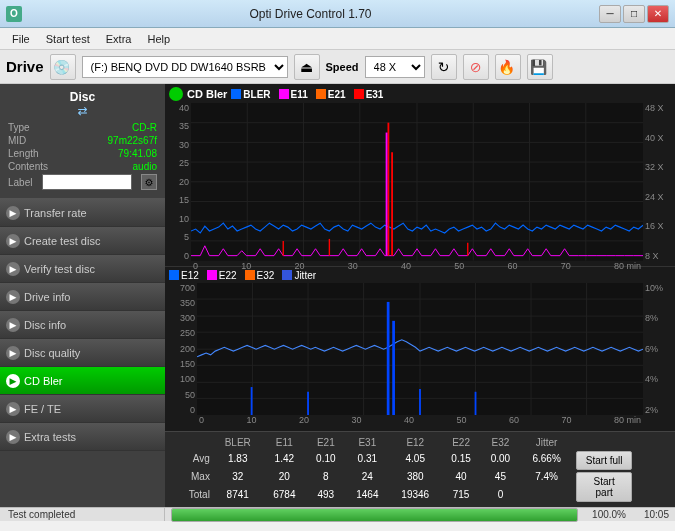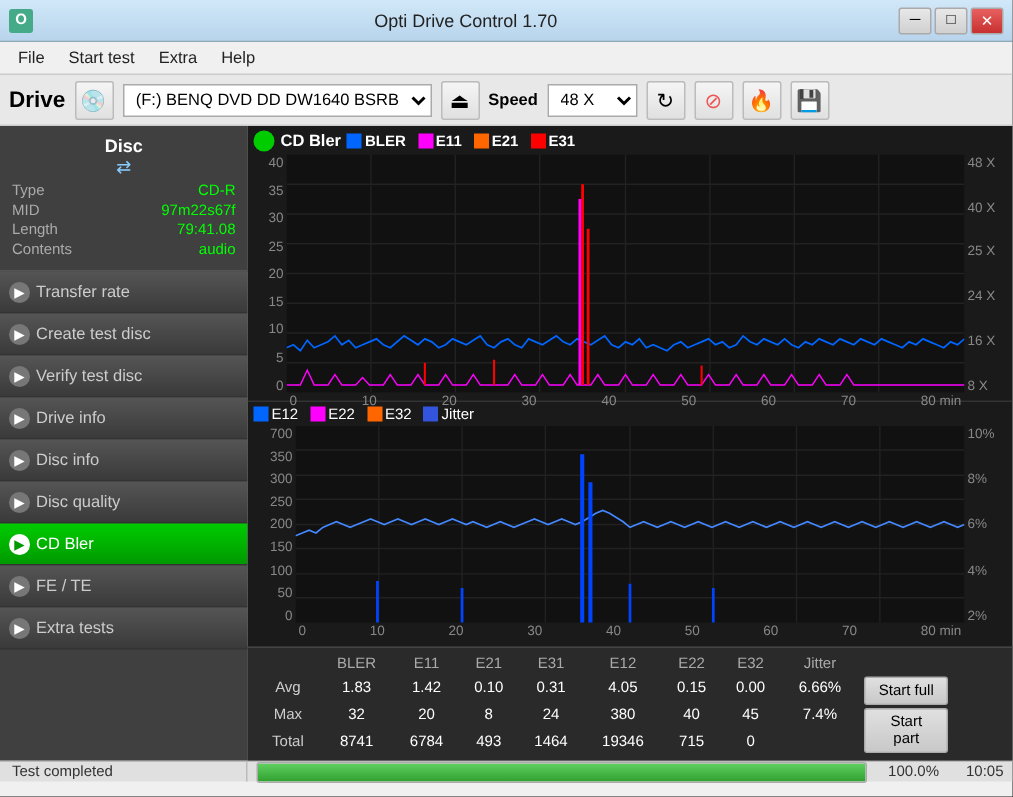--- a/index.html
+++ b/index.html
@@ -184,21 +184,21 @@
     .stats-table th {
       color: #aaa;
       text-align: center;
       padding: 1px 3px;
       font-weight: normal;
     }
     .stats-table td {
       text-align: center;
       padding: 1px 3px;
     }
-    .stats-table .row-label { text-align: center; color: #ccc; margin-left: 20px; }
+    .stats-table .row-label { text-align: right; color: #ccc; margin-left: 20px; }
     .action-btn {
       background: linear-gradient(to bottom, #e0e0e0, #c8c8c8);
       border: 1px solid #aaa;
       padding: 3px 8px;
       font-size: 10px;
       cursor: pointer;
       width: 56px;
       text-align: center;
       border-radius: 2px;
     }
@@ -297,20 +297,25 @@
         <span class="disc-key">MID</span>
         <span class="disc-val">97m22s67f</span>
       </div>
       <div class="disc-row">
         <span class="disc-key">Length</span>
         <span class="disc-val">79:41.08</span>
       </div>
       <div class="disc-row">
         <span class="disc-key">Contents</span>
         <span class="disc-val">audio</span>
+      </div>
+      <div class="disc-row label-row">
+        <span class="disc-key">Label</span>
+        <input class="label-input" type="text" value="" style="">
+        <div class="label-gear">⚙</div>
       </div>
     </div>
 
     <button class="sidebar-btn">
       <span class="btn-icon gray">▶</span>
       <span>Transfer rate</span>
     </button>
     <button class="sidebar-btn">
       <span class="btn-icon gray">▶</span>
       <span>Create test disc</span>
@@ -412,21 +417,21 @@
             <line x1="100" y1="155" x2="100" y2="140" stroke="#ff0000" stroke-width="1.5"></line>
             <line x1="150" y1="155" x2="150" y2="138" stroke="#ff0000" stroke-width="1.5"></line>
             <line x1="300" y1="155" x2="300" y2="142" stroke="#ff0000" stroke-width="1.5"></line>
 
             <line x1="212" y1="155" x2="212" y2="30" stroke="#ff00ff" stroke-width="2"></line>
           </svg>
         </div>
         <div style="color:#888; font-size:9px; display:flex; flex-direction:column; justify-content:space-between; padding-left:2px; width:28px;">
           <span>48 X</span>
             <span>40 X</span>
-            <span>25 X</span>
+            <span>32 X</span>
             <span>24 X</span>
             <span>16 X</span>
             <span> 8 X</span>
         </div>
       </div>
       <div style="display:flex; margin-left:24px; margin-right:30px; color:#888; font-size:9px; justify-content:space-between;">
         <span>0</span>
           <span>10</span>
           <span>20</span>
           <span>30</span>

